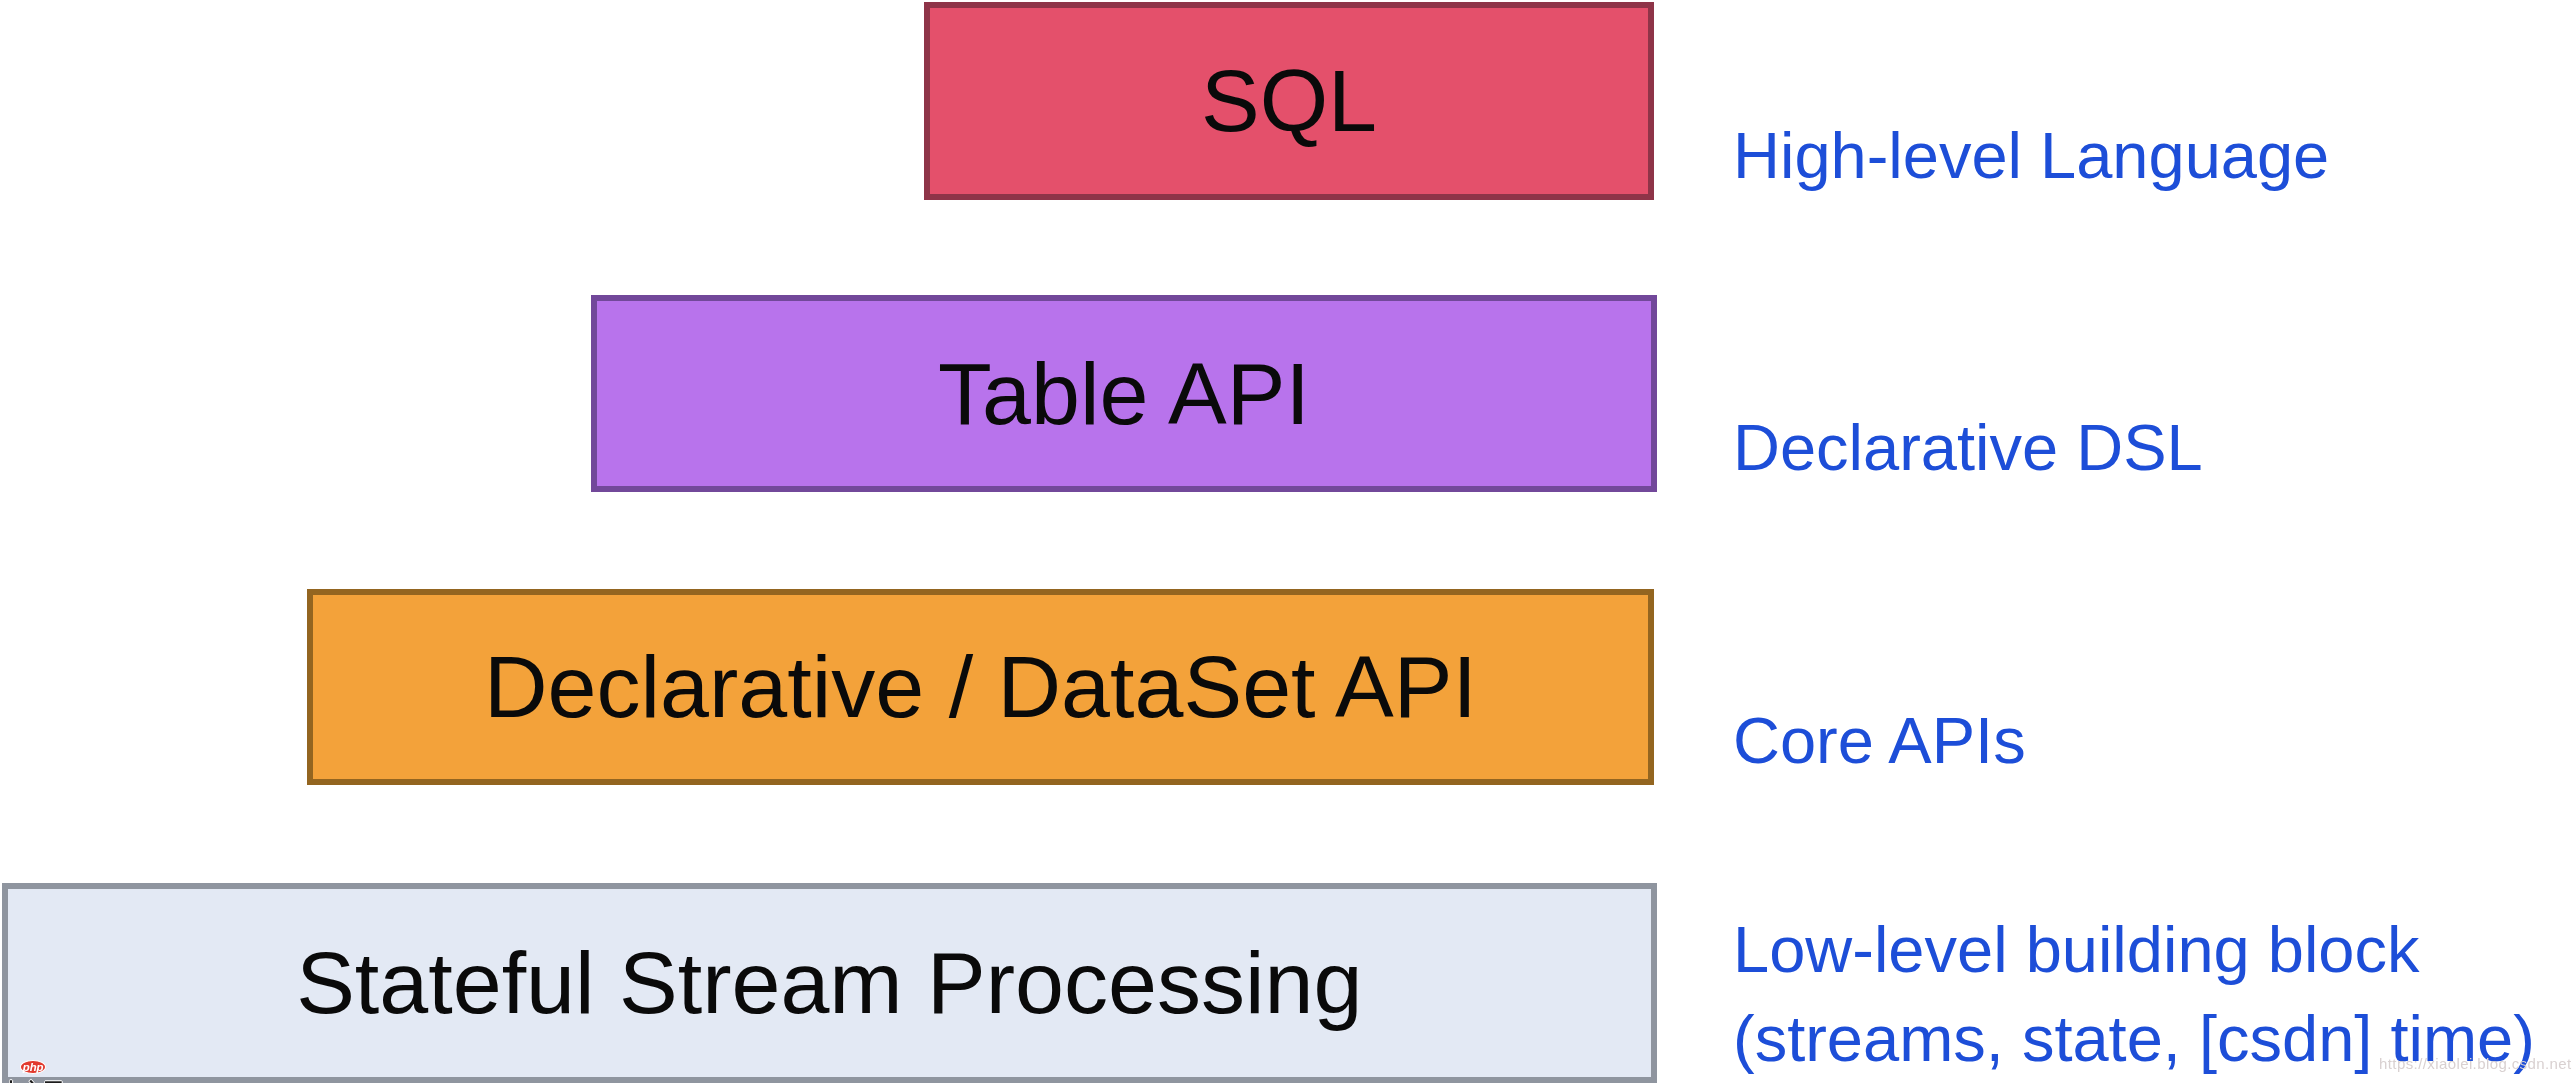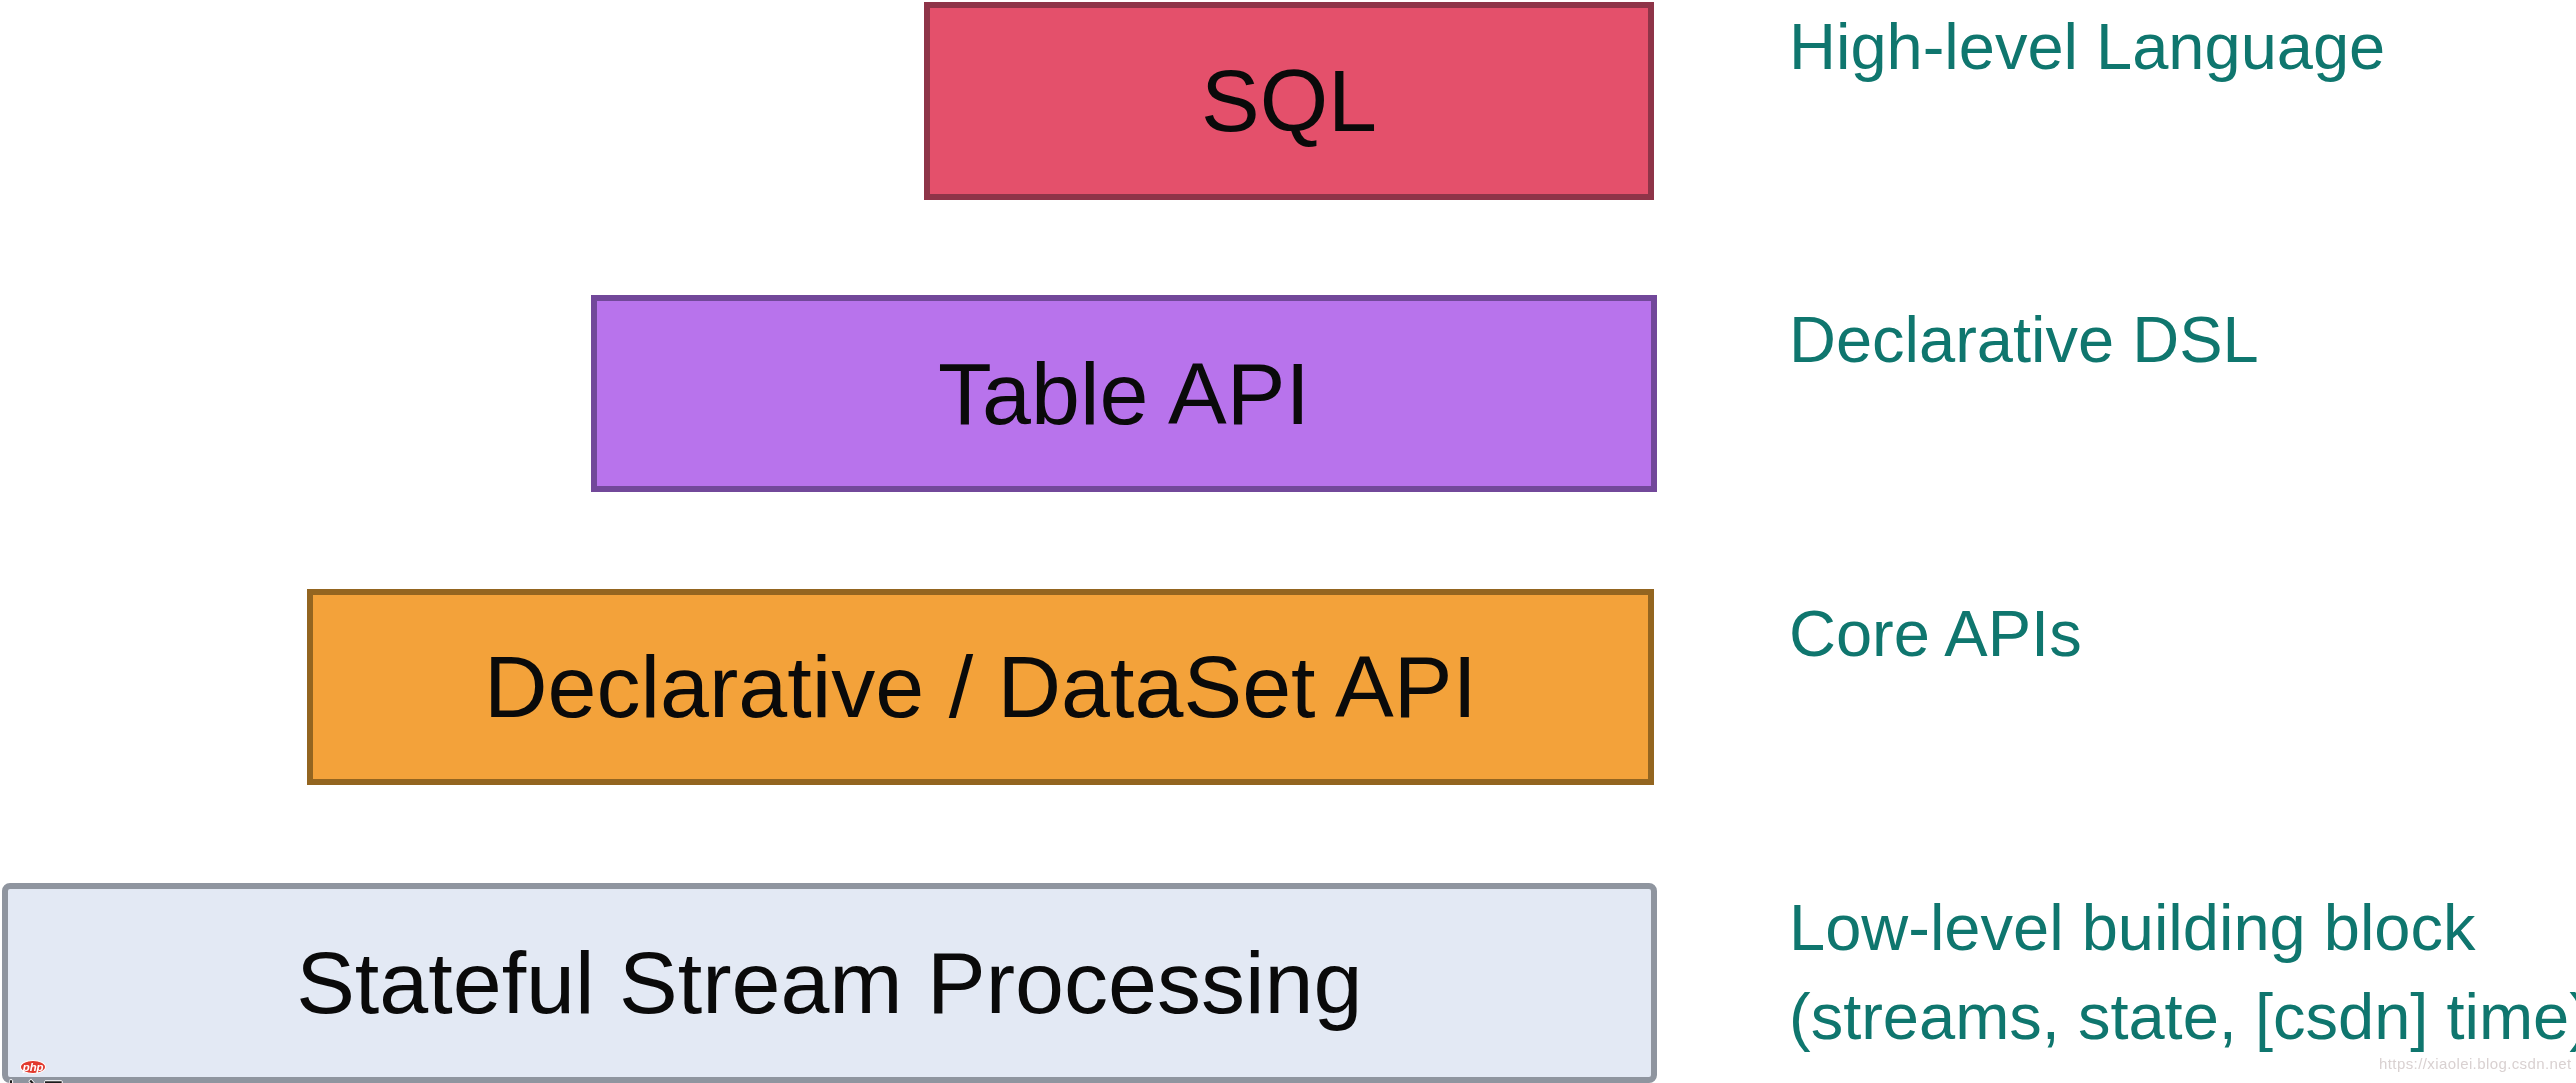--- a/index.html
+++ b/index.html
@@ -23,34 +23,34 @@
   }
   .box-label {
     font-size: 88px;
     line-height: 1;
     color: #0a0a0a;
     white-space: nowrap;
     letter-spacing: 0px;
   }
   .annotation {
     position: absolute;
-    left: 1789px;
+    left: 1733px;
     display: flex;
     flex-direction: column;
-    justify-content: flex-start;
-    color: #0f766e;
+    justify-content: flex-end;
+    color: #1d4ed8;
     font-size: 65px;
     line-height: 1.37;
     white-space: nowrap;
   }
   
   #box-sql        { left: 924px; top: 1.8px;    width: 730px;  height: 198px; }
   #box-table      { left: 591px;  top: 295px;  width: 1066px; height: 197px; }
   #box-datastream { left: 307px;  top: 589px;  width: 1347px; height: 196px; }
-  #box-stateful   { left: 1.8px;    top: 883px; width: 1655px; height: 200px; border-radius: 8px; }
+  #box-stateful   { left: 1.8px;    top: 883px; width: 1655px; height: 200px; }
 
   #ann-sql        { top: 1.8px;    height: 198px; }
   #ann-table      { top: 295px;  height: 197px; }
   #ann-datastream { top: 589px;  height: 196px; }
   #ann-stateful   { top: 883px; height: 200px; }
 
   
   .site-mark {
     position: absolute;
     left: 1.8px; top: 1060px;

